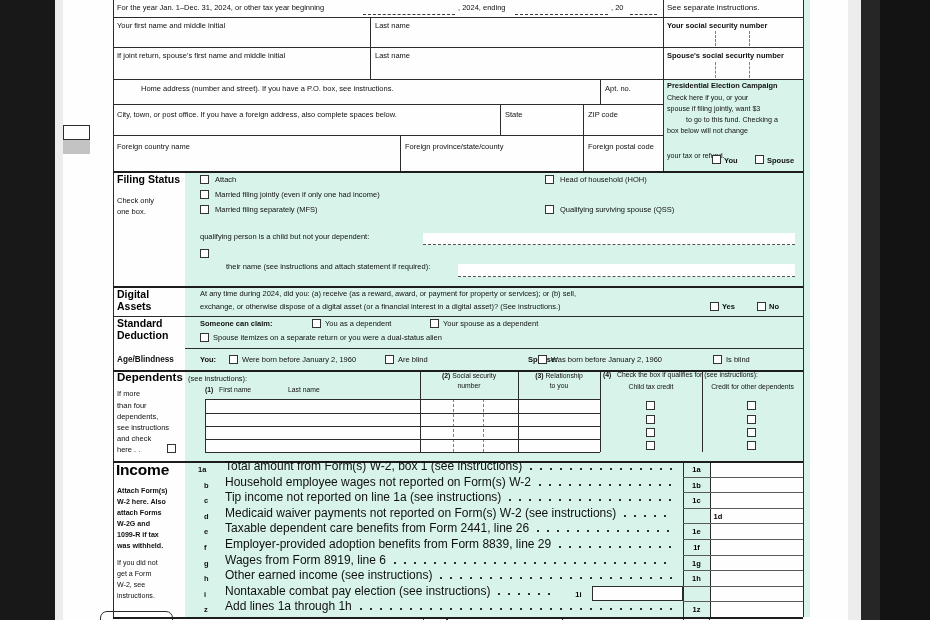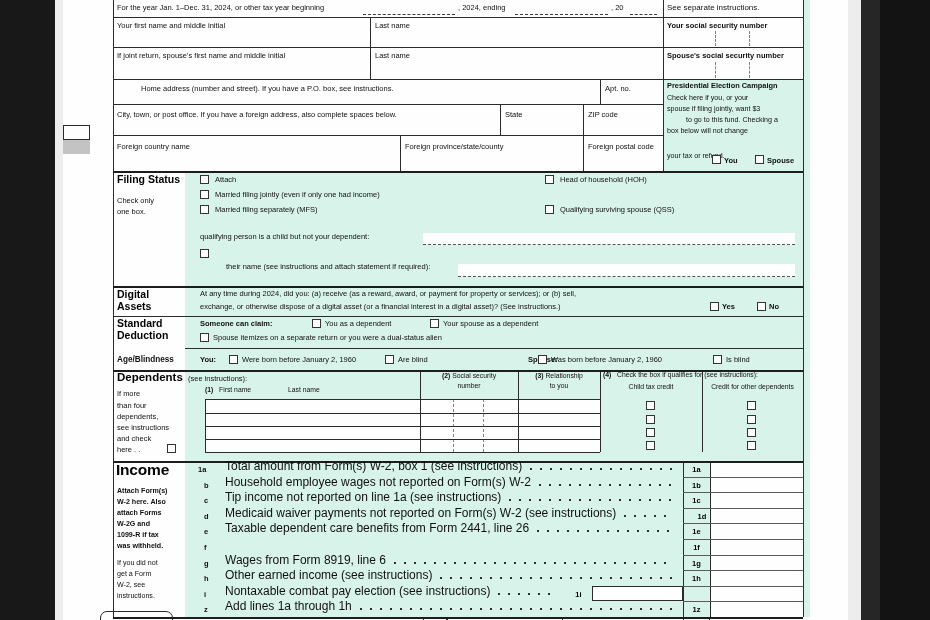--- a/index.html
+++ b/index.html
@@ -270,32 +270,36 @@
       <span class="lead"></span>
     </div>
     <div class="boxlbl" style="left:620px;top:495.5px;width:27px;">1c</div>
     <div style="left:647px;top:492px;width:93px;height:16px;"></div>
     <div class="hlg" style="left:620px;top:492px;width:120px;"></div>
     <div class="t b" style="left:141px;top:511.5px;">d</div>
     <div class="lrow" style="left:162px;top:510.5px;width:450px;">
       <span class="ltext">Medicaid waiver payments not reported on Form(s) W-2 (see instructions)</span>
       <span class="lead"></span>
     </div>
-    <div class="boxlbl" style="left:620px;top:511.5px;width:38px;">1d</div>
+    <div class="boxlbl" style="left:620px;top:511.5px;width:38px;padding-left:16px;">1d</div>
     <div style="left:647px;top:508px;width:93px;height:15px;"></div>
     <div class="hlg" style="left:620px;top:508px;width:120px;"></div>
     <div class="t b" style="left:141px;top:526.5px;">e</div>
     <div class="lrow" style="left:162px;top:525.5px;width:450px;">
       <span class="ltext">Taxable dependent care benefits from Form 2441, line 26</span>
       <span class="lead"></span>
     </div>
     <div class="boxlbl" style="left:620px;top:526.5px;width:27px;">1e</div>
     <div style="left:647px;top:523px;width:93px;height:16px;"></div>
     <div class="hlg" style="left:620px;top:523px;width:120px;"></div>
     <div class="t b" style="left:141px;top:542.5px;">f</div>
+    <div class="lrow" style="left:162px;top:541.5px;width:450px;">
+      <span class="ltext">Employer-provided adoption benefits from Form 8839, line 29</span>
+      <span class="lead"></span>
+    </div>
     <div class="boxlbl" style="left:620px;top:542.5px;width:27px;">1f</div>
     <div style="left:647px;top:539px;width:93px;height:16px;"></div>
     <div class="hlg" style="left:620px;top:539px;width:120px;"></div>
     <div class="t b" style="left:141px;top:558.5px;">g</div>
     <div class="lrow" style="left:162px;top:557.5px;width:450px;">
       <span class="ltext">Wages from Form 8919, line 6</span>
       <span class="lead"></span>
     </div>
     <div class="boxlbl" style="left:620px;top:558.5px;width:27px;">1g</div>
     <div style="left:647px;top:555px;width:93px;height:15px;"></div>

